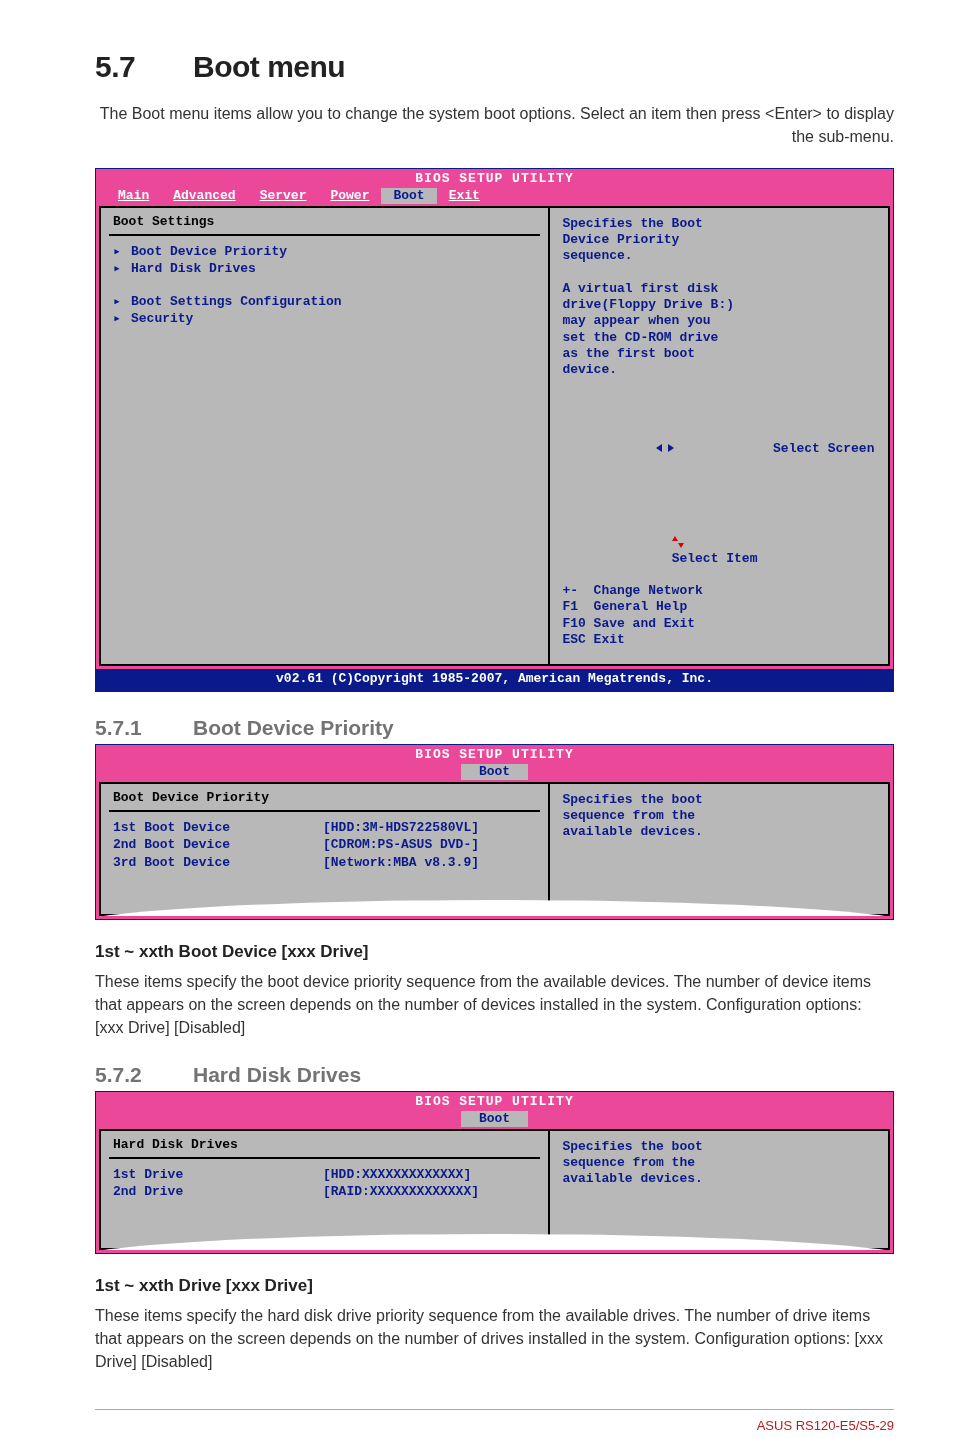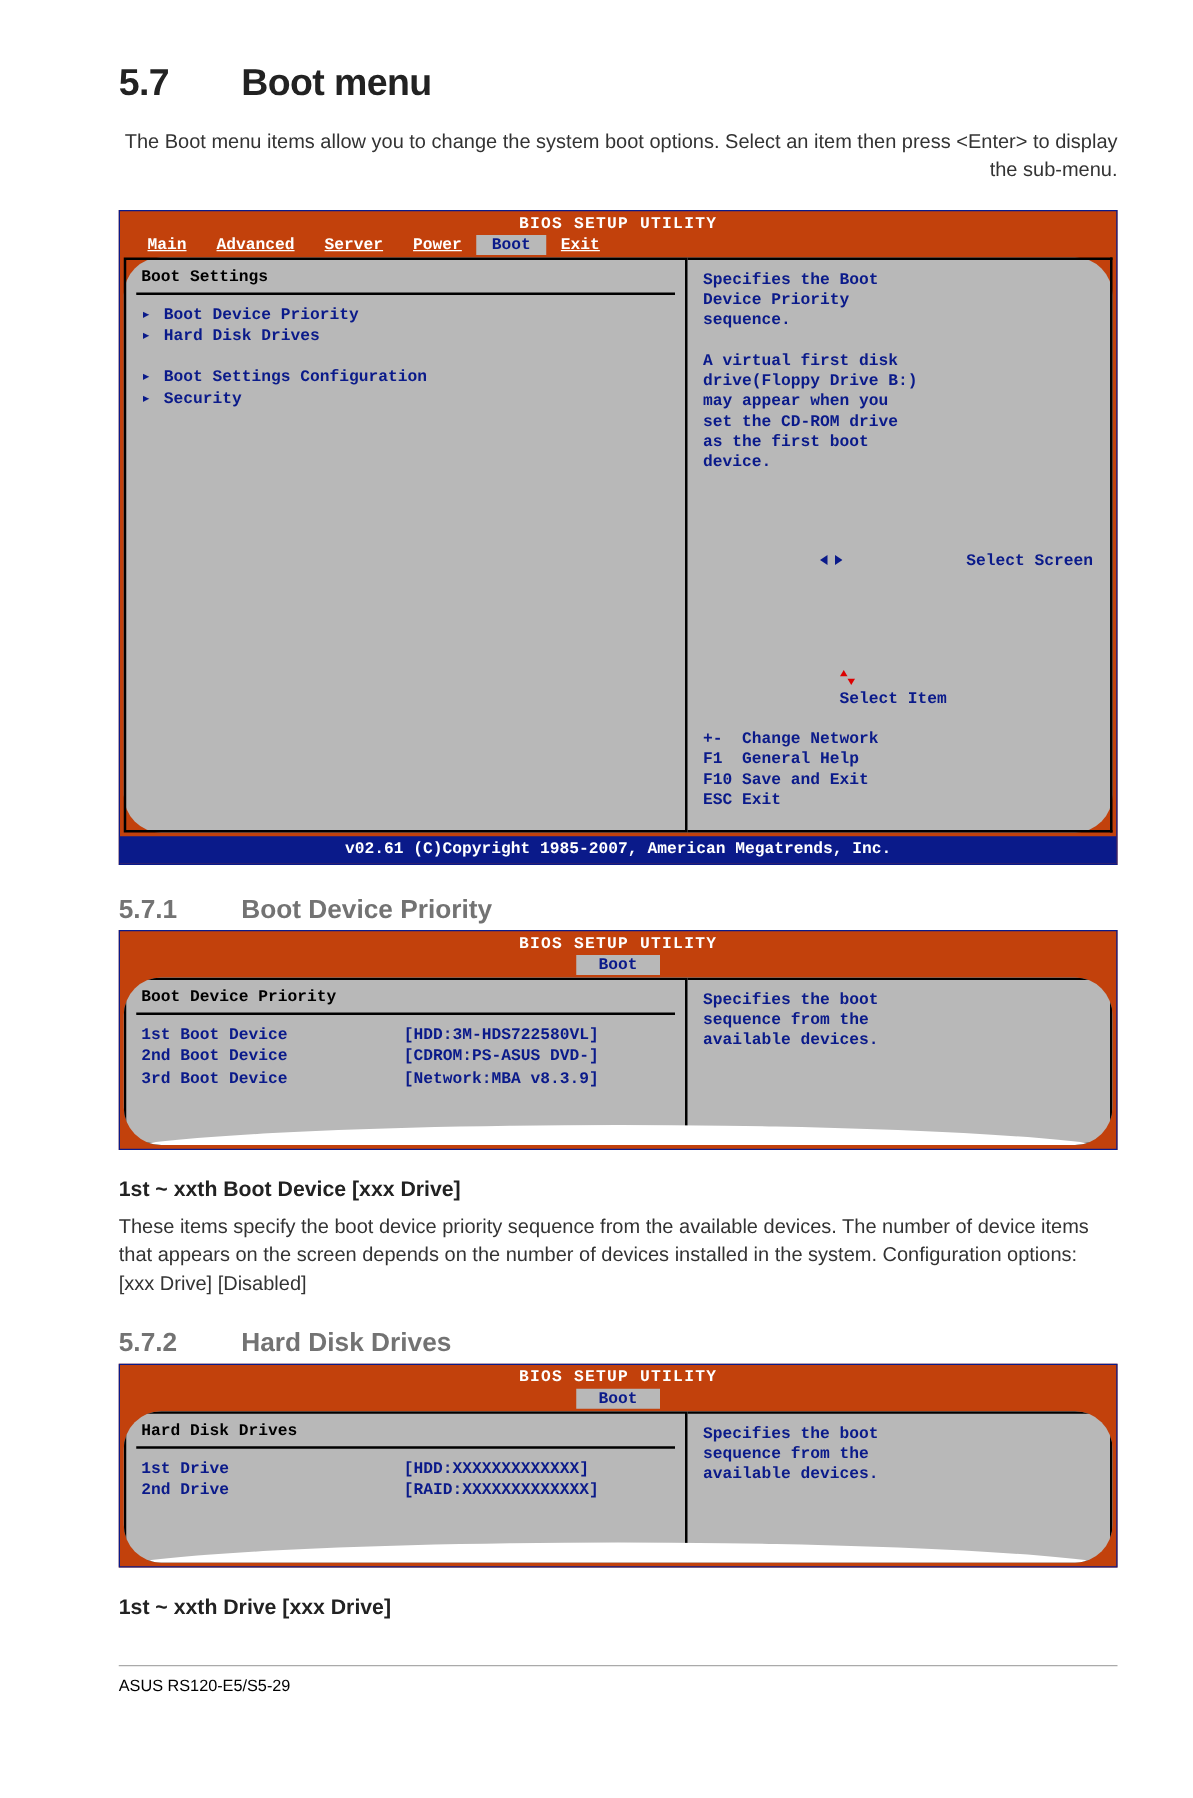--- a/index.html
+++ b/index.html
@@ -28,21 +28,21 @@
     color: #737373;
     margin: 24px 0 4px 0;
   }
   h2 .num { display: inline-block; width: 98px; }
   h3 { font-size: 17px; font-weight: 700; color: #222; margin: 22px 0 8px 0; }
   .para { font-size: 16px; line-height: 1.45; color: #333; margin: 0 0 14px 0; }
 
   
   .bios {
     width: 100%;
-    background: #c2410c;
+    background: #ec4899;
     border: 1px solid #0a1a8a;
     font-family: "Courier New", monospace;
     font-size: 13px;
     color: #fff;
     line-height: 1.25;
   }
   .bios-title {
     color: #fff;
     text-align: center;
     padding: 2px 0 0 0;
@@ -62,21 +62,20 @@
   }
   .bios-tab.active {
     background: #b8b8b8;
     color: #0a1a8a;
     text-decoration: none;
   }
   .bios-cols {
     display: flex;
     background: #b8b8b8;
     margin: 0 3px 3px 3px;
-    border-radius: 30px;
   }
   .bios-left {
     flex: 1.35;
     border: 2px solid #000;
     border-right-width: 2px;
     padding: 8px 12px 16px 12px;
     min-height: 60px;
   }
   .bios-left.tall { padding-bottom: 80px; }
   .bios-right {
@@ -147,23 +146,23 @@
     border-top-left-radius: 70% 40px;
     border-top-right-radius: 70% 40px;
   }
 
   
   .pgfoot {
     border-top: 1px solid #aaa;
     margin-top: 36px;
     padding-top: 8px;
     display: flex;
-    justify-content: flex-start;
+    justify-content: flex-end;
     font-size: 13px;
-    color: #000000;
+    color: #b91c1c;
   }
 </style>
 </head>
 <body>
 
 <div class="page">
 
   <h1>
     <span class="num">5.7</span><span>Boot menu</span>
   </h1>
@@ -302,19 +301,20 @@
       </div>
       <div class="bios-right">
         <div class="help-line">Specifies the boot</div>
         <div class="help-line">sequence from the</div>
         <div class="help-line">available devices.</div>
       </div>
     </div>
   </div>
 
   <h3>1st ~ xxth Drive [xxx Drive]</h3>
+  <p class="para">These items specify the hard disk drive priority sequence from the available drives. The number of drive items that appears on the screen depends on the number of drives installed in the system. Configuration options: [xxx Drive] [Disabled]</p>
 
   <div class="pgfoot">
     <span>ASUS RS120-E5/S</span>
     <span>5-29</span>
   </div>
 
 </div>
 
 </body></html>

